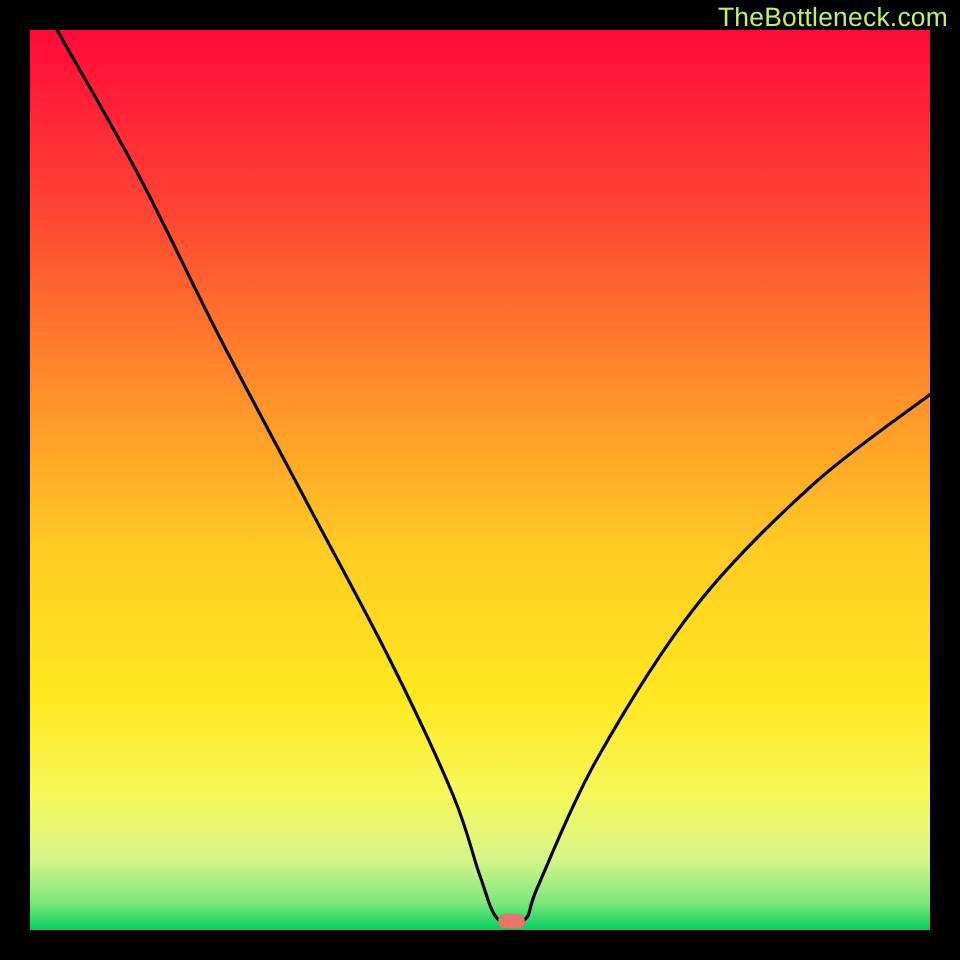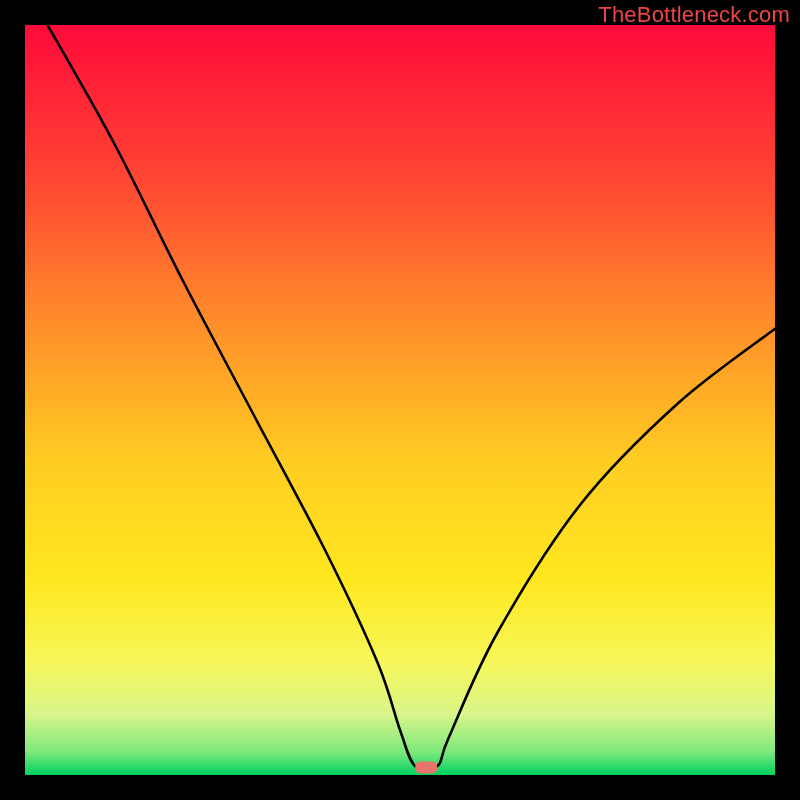--- a/index.html
+++ b/index.html
@@ -13,21 +13,21 @@
   }
   .chart-container {
     position: relative;
     width: 800px;
     height: 800px;
   }
   .watermark {
     position: absolute;
     top: 2px;
     right: 10px;
-    color: #ef4444;
+    color: #bef264;
     font-size: 22px;
     font-weight: 500;
     z-index: 10;
     letter-spacing: 0.2px;
   }
   svg {
     display: block;
   }
 </style>
 </head>

